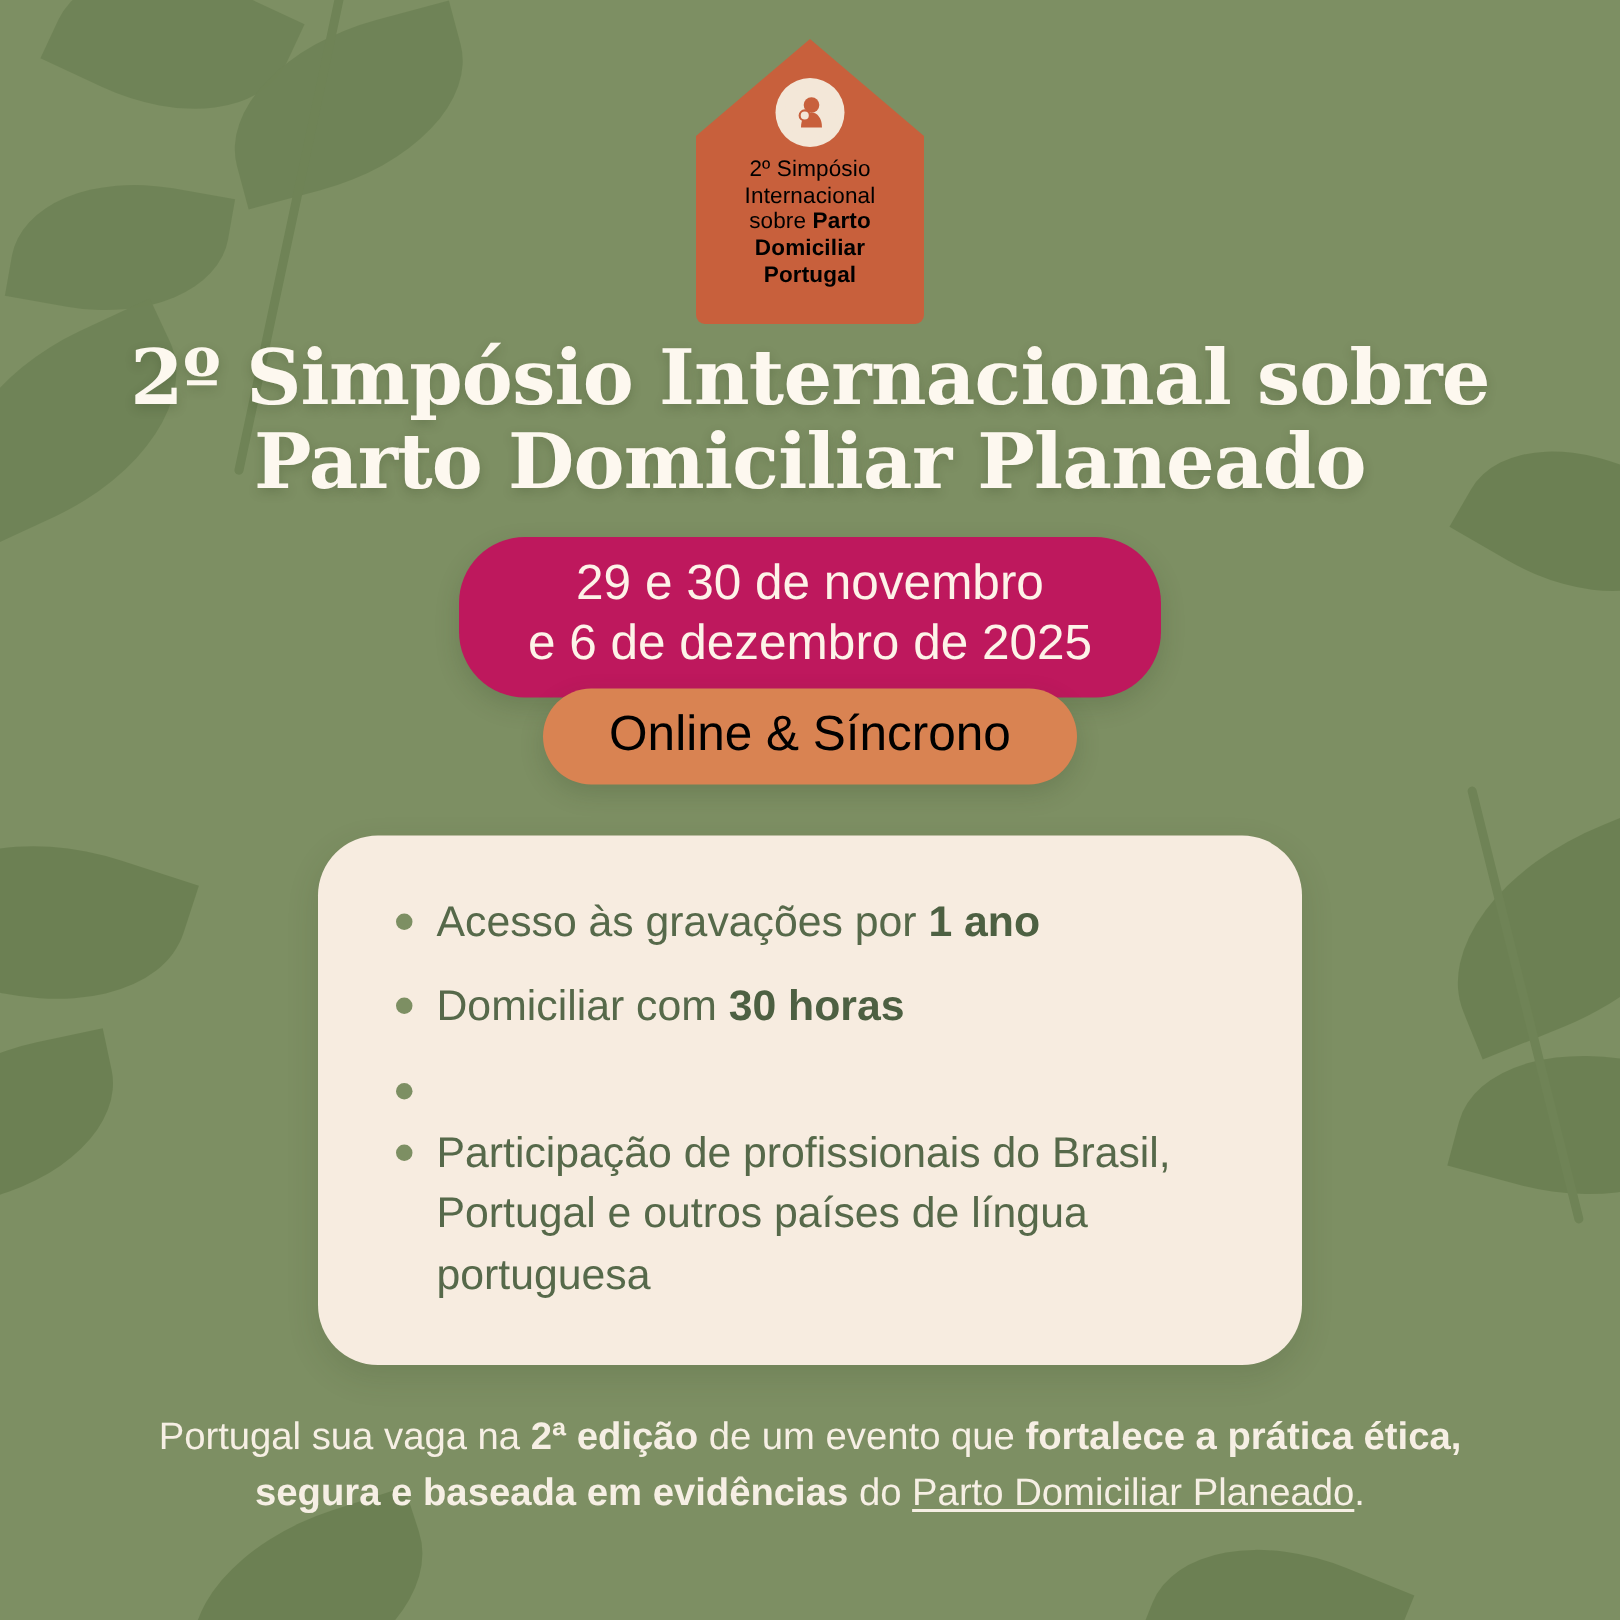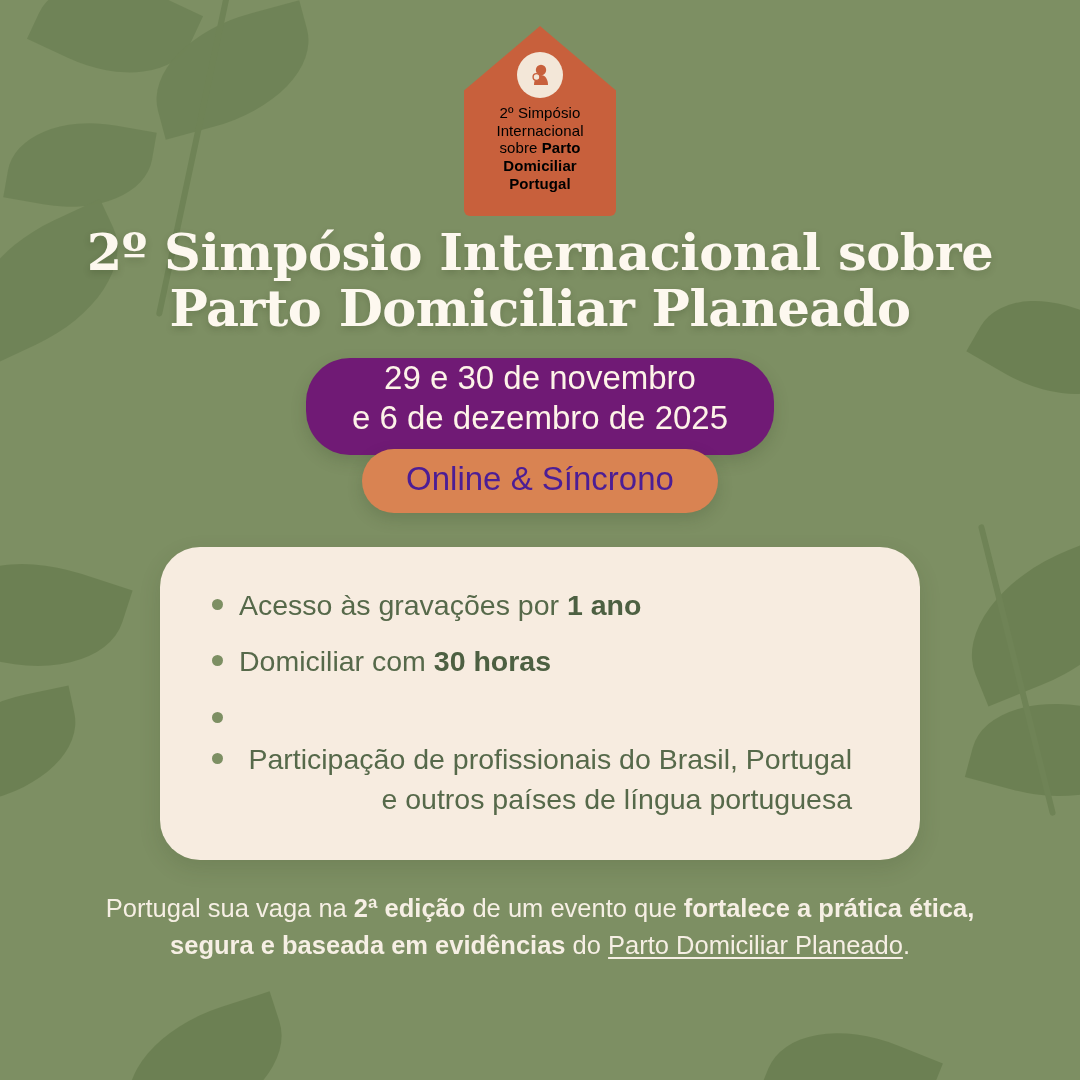--- a/index.html
+++ b/index.html
@@ -95,49 +95,48 @@
     font-weight: 700;
     font-size: 51px;
     line-height: 1.10;
     letter-spacing: -0.5px;
     text-shadow: 0 3px 7px rgba(40,55,25,.22);
   }
 
   
   .pill-date {
     margin-top: 22px;
-    background: #701a75;
+    background: #be185d;
     color: #fdf3e8;
     border-radius: 44px;
-    padding: 0 46px 18px;
+    padding: 10px 46px 18px;
     text-align: center;
     font-size: 33px;
     line-height: 1.20;
     box-shadow: 0 6px 16px rgba(40,55,25,.18);
   }
   .pill-mode {
     margin-top: -6px;
     background: #d98352;
-    color: #4c1d95;
+    color: #000000;
     border-radius: 40px;
     padding: 10px 44px 14px;
     font-size: 33px;
     line-height: 1.2;
     box-shadow: 0 6px 16px rgba(40,55,25,.18);
   }
 
   
   .features {
     margin-top: 34px;
-    width: 760px;
+    width: 656px;
     background: #f7ece0;
     border-radius: 40px;
     padding: 38px 68px 40px 52px;
     box-shadow: 0 8px 22px rgba(40,55,25,.14);
-    text-align: right;
   }
   .feature {
     display: flex;
     align-items: flex-start;
     gap: 16px;
     color: #56694a;
     font-size: 28.5px;
     line-height: 1.42;
     margin-bottom: 16px;
   }

